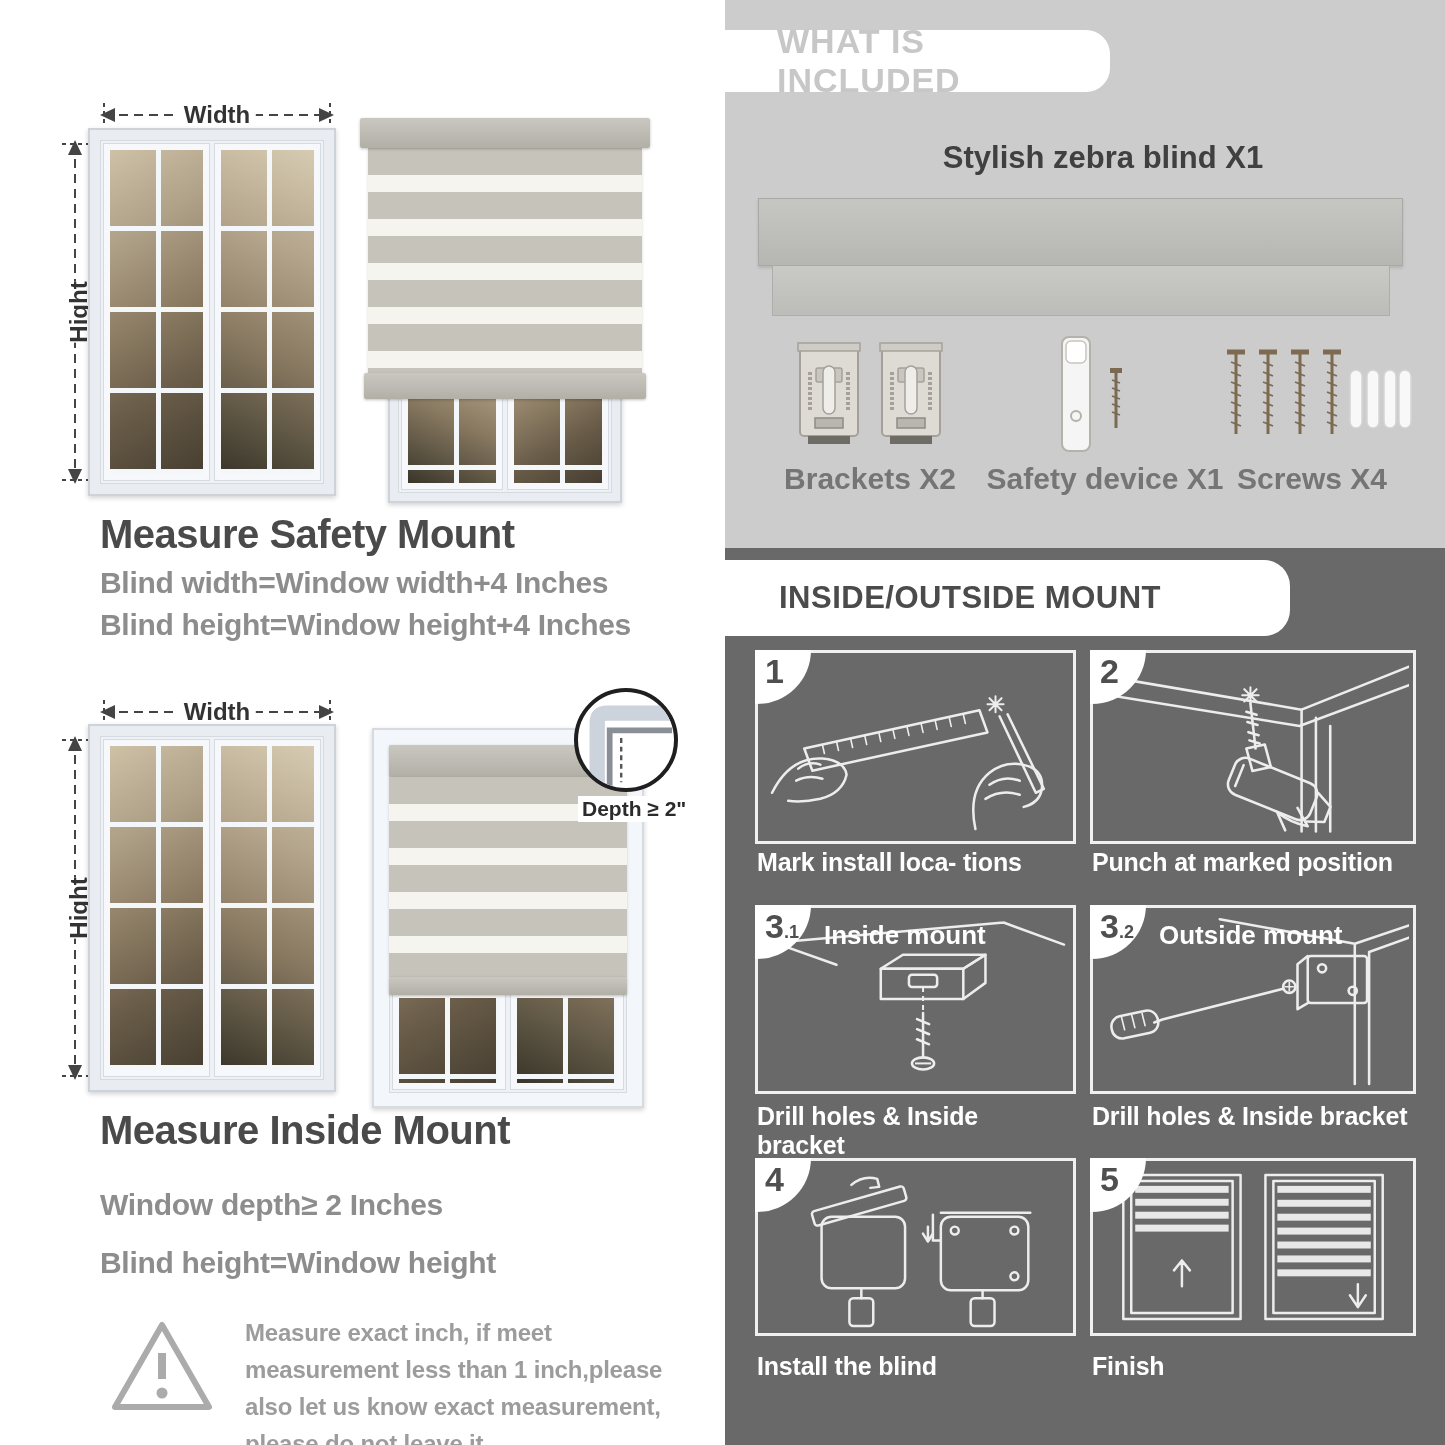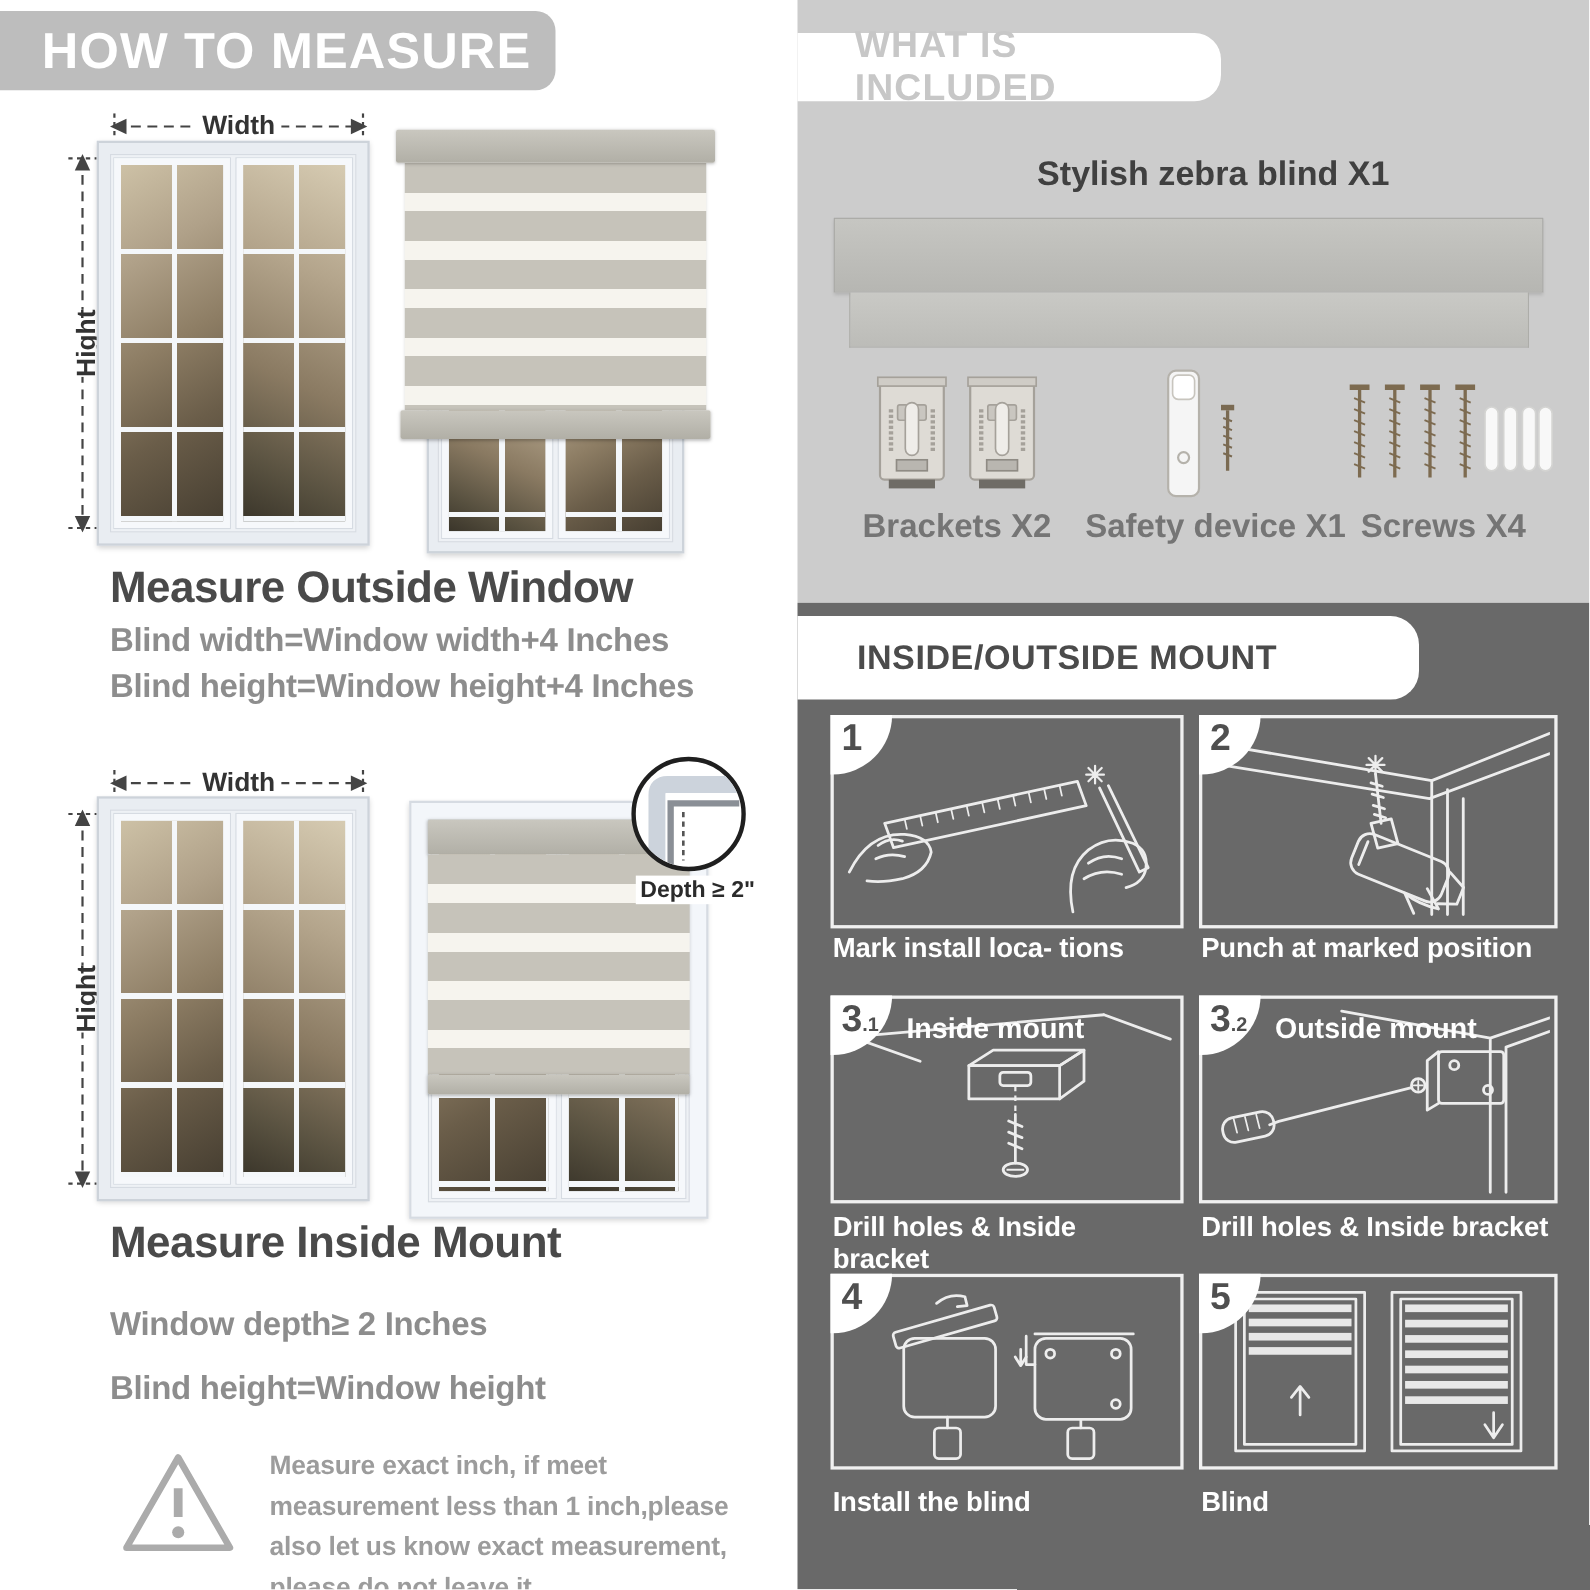--- a/index.html
+++ b/index.html
@@ -64,23 +64,20 @@
   .art{position:absolute;left:4px;top:4px;right:4px;bottom:4px;}
   .art svg{width:100%;height:100%;display:block;}
   .ln{stroke:#ededed;stroke-width:2.5;fill:none;stroke-linecap:round;stroke-linejoin:round;}
   .fillw{fill:#e8e8e8;stroke:none;}
 </style>
 </head>
 <body>
 
 <div class="canvas">
 
-  <div class="abs measure-header">
-    <span>HOW TO MEASURE</span>
-  </div>
 
   <div class="abs" style="left:100px;top:103px;width:234px;height:24px;">
     <svg viewBox="0 0 234 24">
       <line x1="4" y1="12" x2="230" y2="12" stroke="#444" stroke-width="2" stroke-dasharray="9 6"></line>
       <polygon points="0,12 15,5 15,19" fill="#444"></polygon>
       <polygon points="234,12 219,5 219,19" fill="#444"></polygon>
       <line x1="4" y1="0" x2="4" y2="24" stroke="#444" stroke-width="2" stroke-dasharray="4 4"></line>
       <line x1="230" y1="0" x2="230" y2="24" stroke="#444" stroke-width="2" stroke-dasharray="4 4"></line>
     </svg>
     <span class="arrow-label" style="position:absolute;left:50%;top:-2px;transform:translateX(-50%);">Width</span>
@@ -117,21 +114,21 @@
           <div class="sash">
             <div class="glass"></div>
           </div>
         </div>
     </div>
     <div class="abs rail" style="left:0;top:0;width:290px;height:30px;z-index:2;"></div>
     <div class="abs zebra" style="left:8px;top:30px;width:274px;height:225px;z-index:1;"></div>
     <div class="abs rail" style="left:4px;top:255px;width:282px;height:26px;z-index:2;"></div>
   </div>
 
-  <div class="abs sec-title" style="left:100px;top:512px;">Measure Outside Window</div>
+  <div class="abs sec-title" style="left:100px;top:512px;">Measure Safety Mount</div>
   <div class="abs sec-line" style="left:100px;top:566px;">Blind width=Window width+4 Inches</div>
   <div class="abs sec-line" style="left:100px;top:608px;">Blind height=Window height+4 Inches</div>
 
   <div class="abs" style="left:100px;top:700px;width:234px;height:24px;">
     <svg viewBox="0 0 234 24">
       <line x1="4" y1="12" x2="230" y2="12" stroke="#444" stroke-width="2" stroke-dasharray="9 6"></line>
       <polygon points="0,12 15,5 15,19" fill="#444"></polygon>
       <polygon points="234,12 219,5 219,19" fill="#444"></polygon>
       <line x1="4" y1="0" x2="4" y2="24" stroke="#444" stroke-width="2" stroke-dasharray="4 4"></line>
       <line x1="230" y1="0" x2="230" y2="24" stroke="#444" stroke-width="2" stroke-dasharray="4 4"></line>
@@ -414,16 +411,16 @@
           <rect class="fillw" x="177" y="49" width="94" height="7"></rect>
           <rect class="fillw" x="177" y="63" width="94" height="7"></rect>
           <rect class="fillw" x="177" y="77" width="94" height="7"></rect>
           <rect class="fillw" x="177" y="91" width="94" height="7"></rect>
           <rect class="fillw" x="177" y="105" width="94" height="7"></rect>
           <path class="ln" d="M258,120 v22 m-8,-11 l8,12 l8,-12"></path>
         </svg>
       </div>
       <div class="step-badge"><span>5</span></div>
     </div>
-    <div class="step-caption" style="top:194px;">Blind</div>
+    <div class="step-caption" style="top:194px;">Finish</div>
   </div>
 
 </div>
 
 </body></html>

